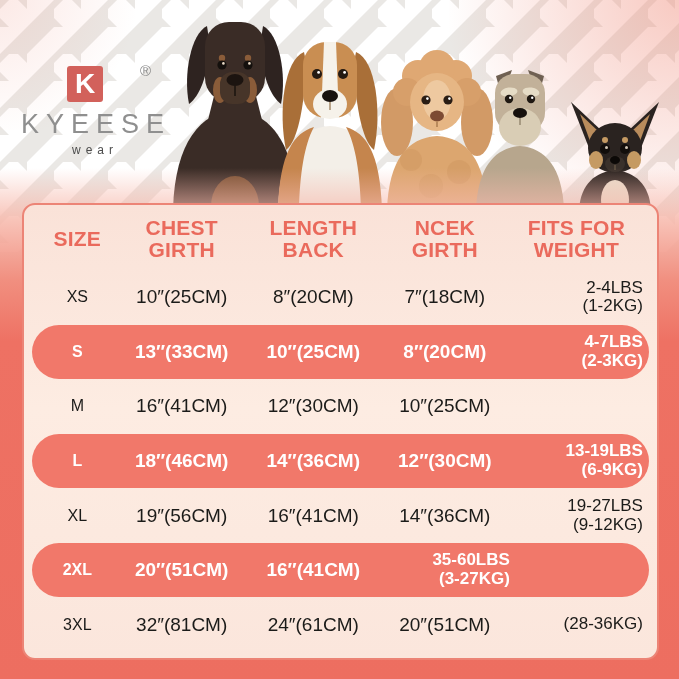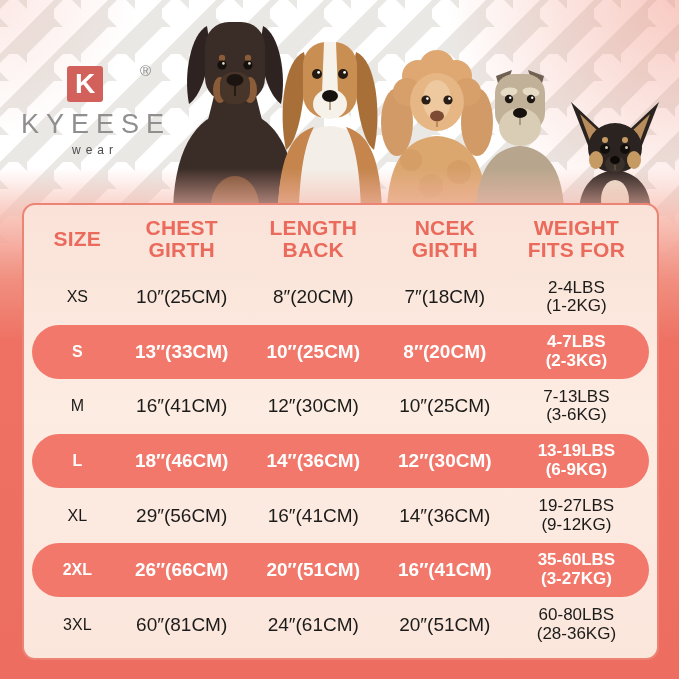--- a/index.html
+++ b/index.html
@@ -40,21 +40,21 @@
     display:flex;flex-direction:column;padding:3px 8px 6px;box-sizing:border-box;}
   .trow{display:grid;grid-template-columns:13% 21.5% 22% 21.5% 22%;
     align-items:center;padding:0 6px;}
   .thead{height:62px;}
   .drow{flex:1;}
   .th{color:#ea6a5c;font-weight:700;font-size:21px;line-height:1.05;text-align:center;
     display:flex;flex-direction:column;justify-content:center;letter-spacing:0.2px;}
   .th span{display:block;}
   .td{font-size:19px;color:#1b1b19;text-align:center;}
   .td.size{font-size:16px;}
-  .td.weight{font-size:17px;line-height:1.1;}
+  .td.weight{font-size:17px;line-height:1.1;text-align:right;}
   .td.weight span{display:block;}
   .hl{background:#f1786a;border-radius:30px;}
   .hl .td{color:#ffffff;font-weight:700;}
 </style>
 </head>
 <body>
 
 <div class="stage">
 
   <svg class="ht-bg" xmlns="http://www.w3.org/2000/svg" width="679" height="252">
@@ -200,22 +200,22 @@
       </div>
       <div class="th">
         <span>LENGTH</span>
         <span>BACK</span>
       </div>
       <div class="th">
         <span>NCEK</span>
         <span>GIRTH</span>
       </div>
       <div class="th">
+        <span>FITS FOR</span>
         <span>WEIGHT</span>
-        <span>FITS FOR</span>
       </div>
     </div>
 
     <div class="trow drow">
       <div class="td size">XS</div>
       <div class="td">10″(25CM)</div>
       <div class="td">8″(20CM)</div>
       <div class="td">7″(18CM)</div>
       <div class="td weight">
         <span>2-4LBS</span>
@@ -232,64 +232,58 @@
         <span>4-7LBS</span>
         <span>(2-3KG)</span>
       </div>
     </div>
 
     <div class="trow drow">
       <div class="td size">M</div>
       <div class="td">16″(41CM)</div>
       <div class="td">12″(30CM)</div>
       <div class="td">10″(25CM)</div>
-      <div class="td weight">
-        <span>7-13LBS</span>
-        <span>(3-6KG)</span>
-      </div>
     </div>
 
     <div class="trow drow hl">
       <div class="td size">L</div>
       <div class="td">18″(46CM)</div>
       <div class="td">14″(36CM)</div>
       <div class="td">12″(30CM)</div>
       <div class="td weight">
         <span>13-19LBS</span>
         <span>(6-9KG)</span>
       </div>
     </div>
 
     <div class="trow drow">
       <div class="td size">XL</div>
-      <div class="td">29″(56CM)</div>
+      <div class="td">19″(56CM)</div>
       <div class="td">16″(41CM)</div>
       <div class="td">14″(36CM)</div>
       <div class="td weight">
         <span>19-27LBS</span>
         <span>(9-12KG)</span>
       </div>
     </div>
 
     <div class="trow drow hl">
       <div class="td size">2XL</div>
-      <div class="td">26″(66CM)</div>
       <div class="td">20″(51CM)</div>
       <div class="td">16″(41CM)</div>
       <div class="td weight">
         <span>35-60LBS</span>
         <span>(3-27KG)</span>
       </div>
     </div>
 
     <div class="trow drow">
       <div class="td size">3XL</div>
-      <div class="td">60″(81CM)</div>
+      <div class="td">32″(81CM)</div>
       <div class="td">24″(61CM)</div>
       <div class="td">20″(51CM)</div>
       <div class="td weight">
-        <span>60-80LBS</span>
         <span>(28-36KG)</span>
       </div>
     </div>
 
   </div>
 </div>
 
 </body></html>

